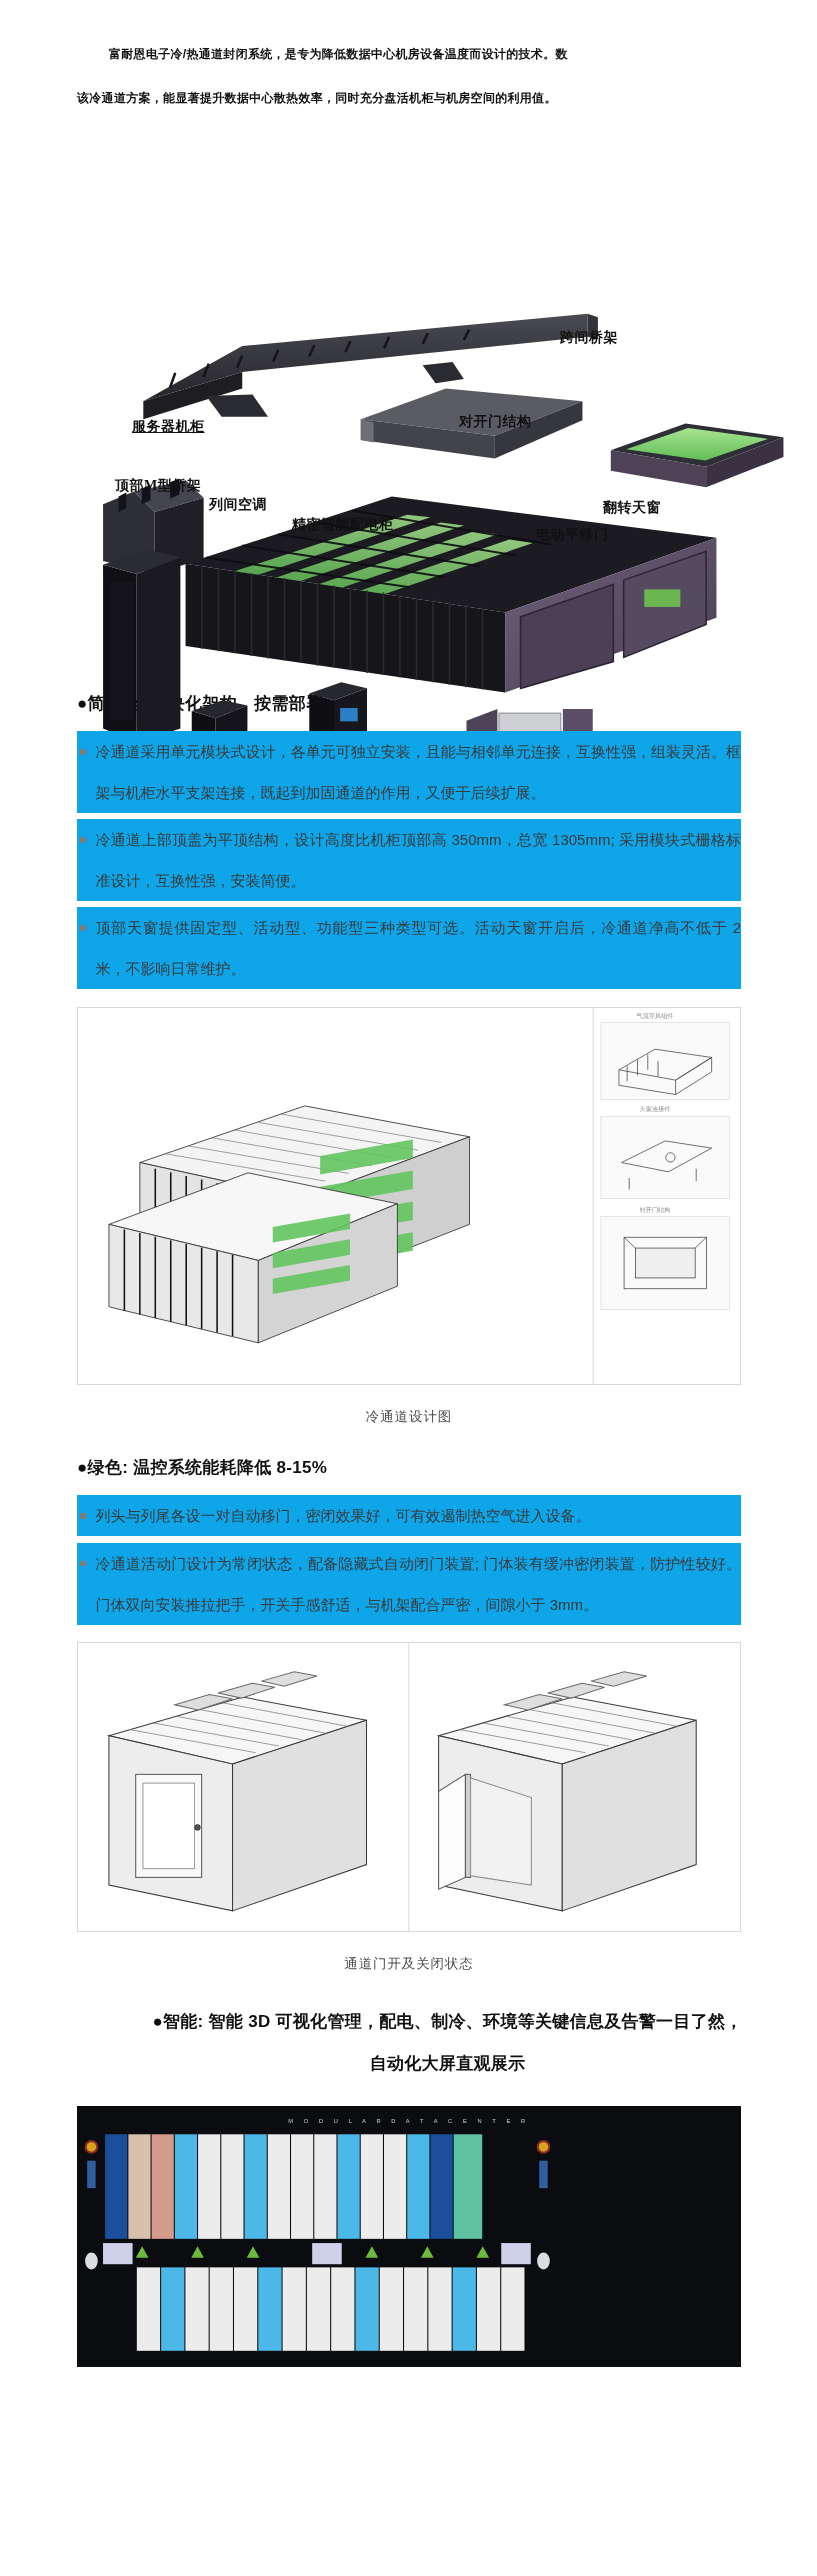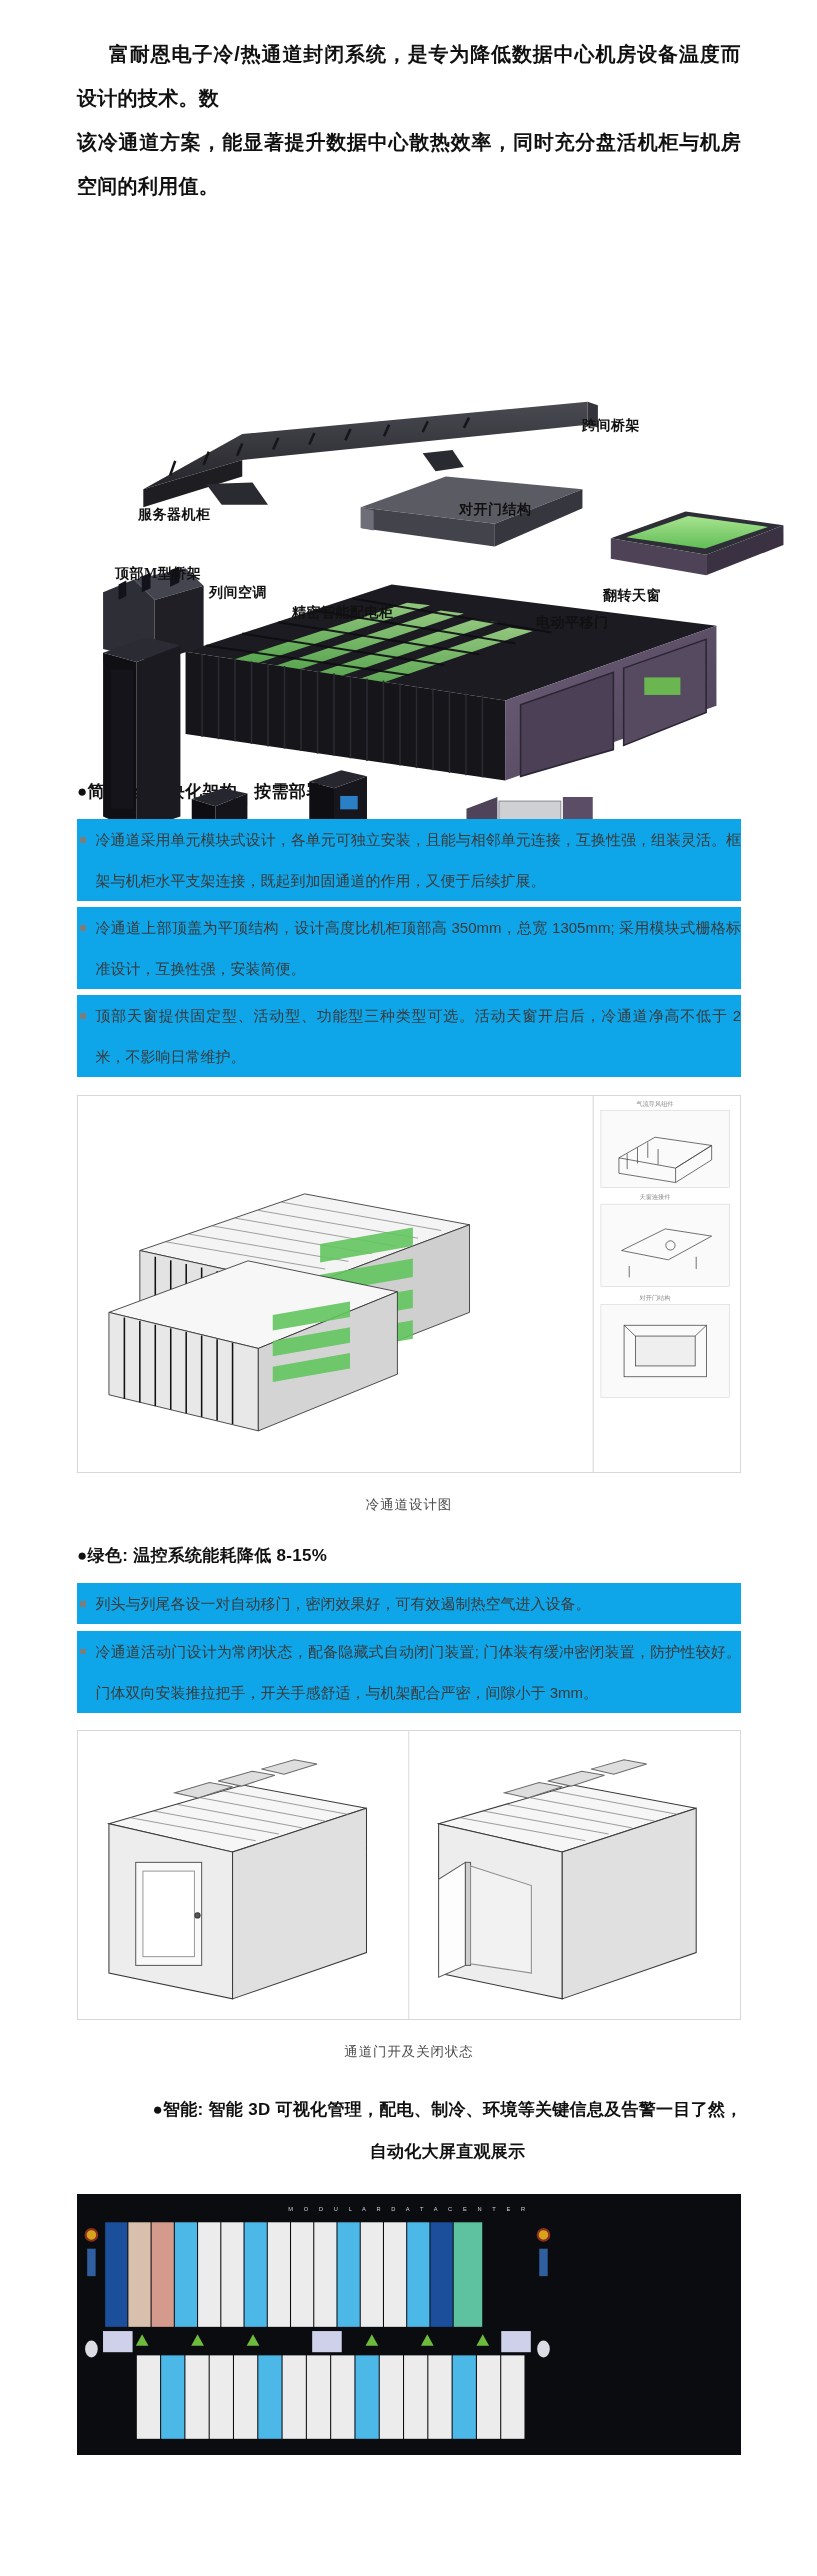--- a/index.html
+++ b/index.html
@@ -8,21 +8,21 @@
     width: 818px;
     font-family: "Liberation Sans", "DejaVu Sans", sans-serif;
     color: #1a1a1a;
     -webkit-font-smoothing: antialiased;
   }
   .page { width: 818px; margin: 0 auto; position: relative; }
 
   
   .intro {
     padding: 32px 77px 0 77px;
-    font-size: 20px;
+    font-size: 12px;
     line-height: 44px;
     font-weight: 600;
     letter-spacing: 0.3px;
     text-align: justify;
     color: #111;
   }
   .intro .l1 { text-indent: 32px; }
 
   
   .hero {
@@ -246,25 +246,25 @@
       </g>
 
       <g data-name="electric-sliding-door-part">
         <path d="M905 1045 L965 1022 L965 1280 L905 1302 Z" fill="#4e4359"></path>
         <rect x="968" y="1030" width="120" height="252" fill="#cfd0d4" stroke="#8b8c93" stroke-width="2"></rect>
         <rect x="1092" y="1022" width="58" height="258" fill="#5a4d65"></rect>
         <rect x="968" y="1118" width="182" height="26" fill="#1b1b22"></rect>
       </g>
     </svg>
 
-    <div class="hero-label" style="left:582px; top:188px;" data-name="label-cross-bridge">跨间桥架</div>
+    <div class="hero-label" style="left:560px; top:188px;" data-name="label-cross-bridge">跨间桥架</div>
     <div class="hero-label" style="left:115px; top:336px;" data-name="label-top-m-bridge">顶部M型桥架</div>
     <div class="hero-label" style="left:459px; top:272px;" data-name="label-sheet-metal-skylight">对开门结构</div>
     <div class="hero-label" style="left:603px; top:358px;" data-name="label-flip-skylight">翻转天窗</div>
-    <div class="hero-label" style="left:138px; top:277px;" data-name="label-server-cabinet">服务器机柜</div>
+    <div class="hero-label" style="left:132px; top:277px;text-decoration:underline;" data-name="label-server-cabinet">服务器机柜</div>
     <div class="hero-label" style="left:209px; top:355px;" data-name="label-inrow-ac">列间空调</div>
     <div class="hero-label" style="left:292px; top:375px;" data-name="label-precision-pdu">精密智能配电柜</div>
     <div class="hero-label" style="left:536px; top:385px;" data-name="label-electric-sliding-door">电动平移门</div>
   </div>
 
   <style>
     .hero { height: 505px; }
     .hero svg { height: 690px; top: -77px; }
     .hero-label[data-name="label-cross-bridge"]          { left: 577px; top: 117px; }
     .hero-label[data-name="label-sheet-metal-skylight"]  { left: 456px;  top: 201px; }

